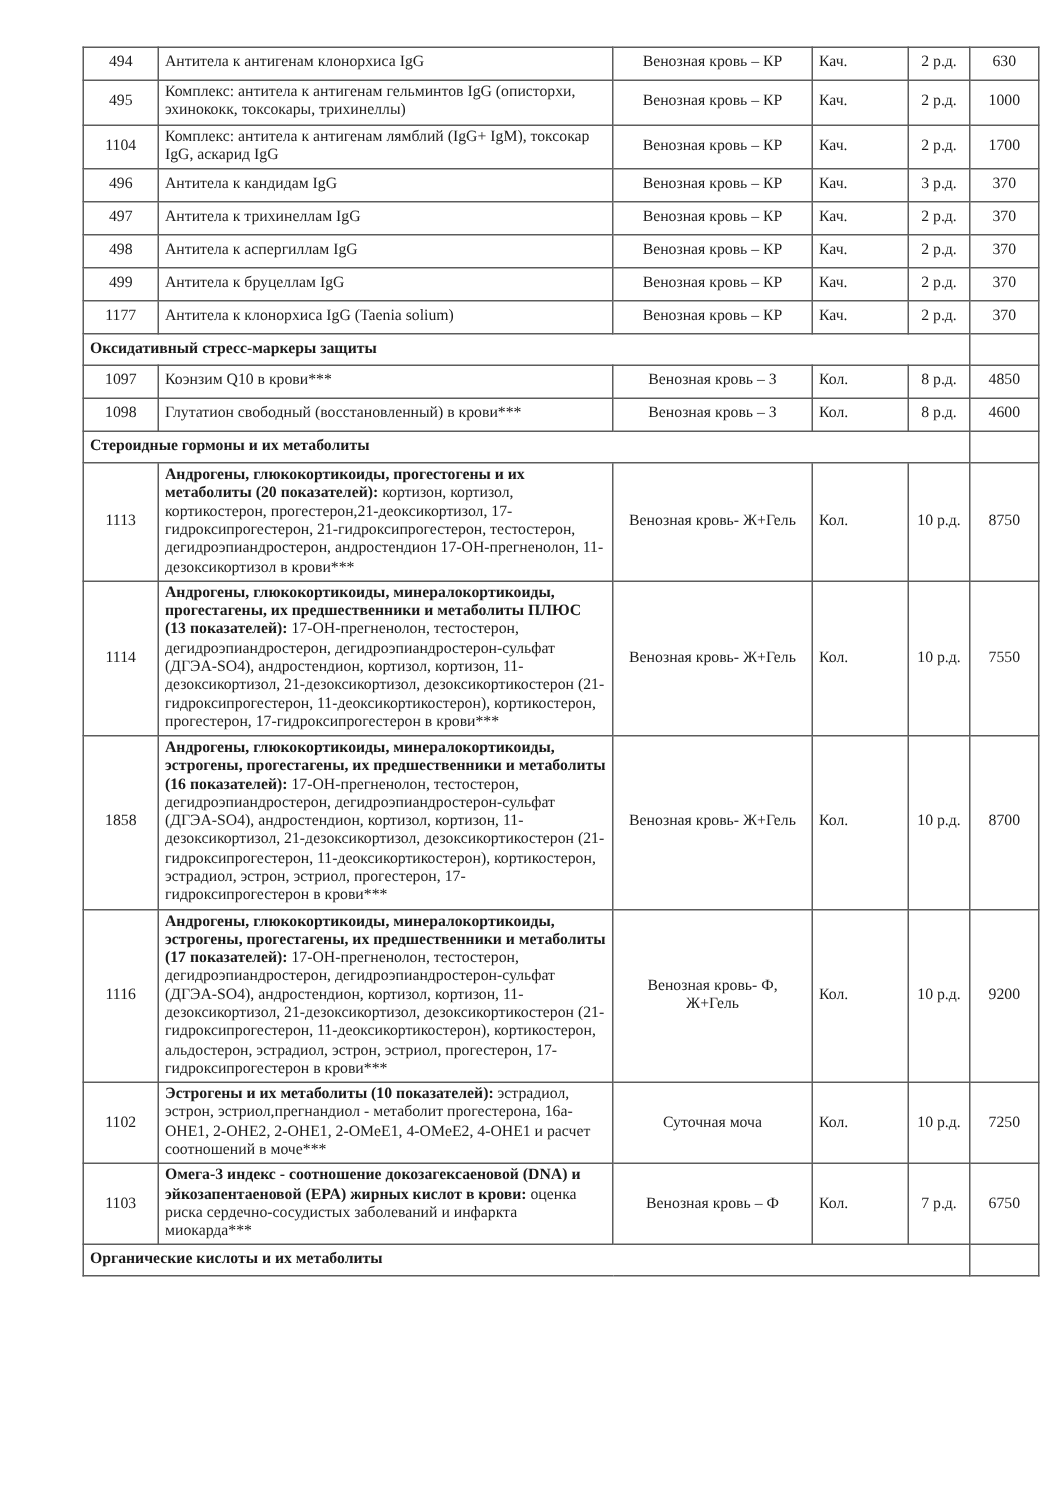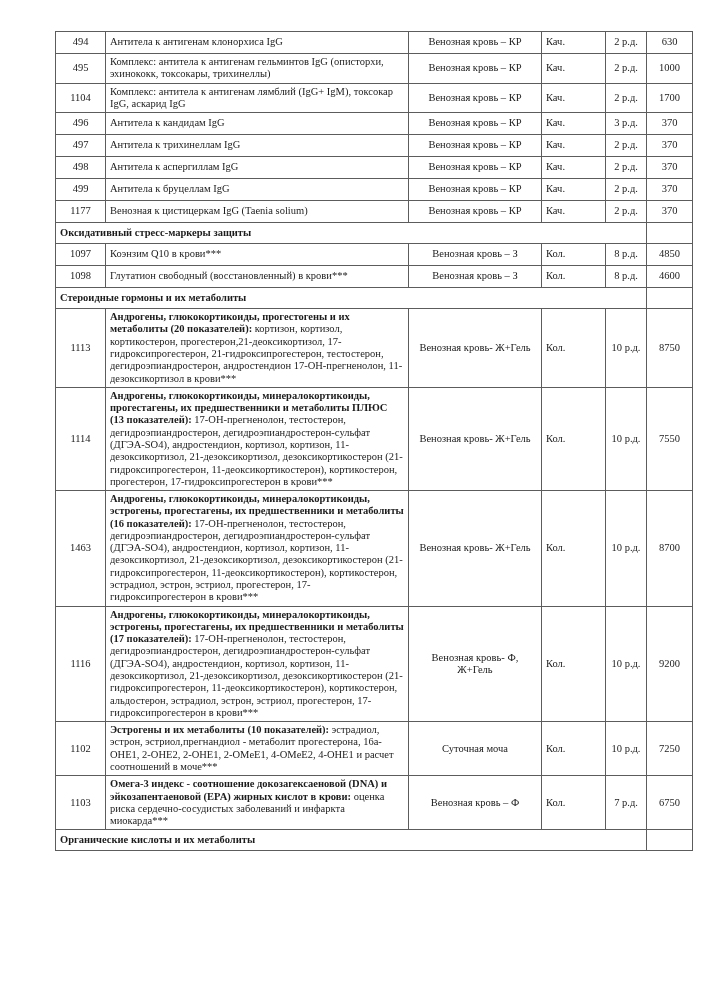--- a/index.html
+++ b/index.html
@@ -131,21 +131,21 @@
         <td class="code">499</td>
         <td class="name"><b></b><span>Антитела к бруцеллам  IgG</span></td>
         <td class="spec">Венозная кровь – КР</td>
         <td class="qual">Кач.</td>
         <td class="term">2 р.д.</td>
         <td class="price">370</td>
       </tr>
 
       <tr class="test-row">
         <td class="code">1177</td>
-        <td class="name"><b></b><span>Венозная к цистицеркам IgG (Taenia solium)</span></td>
+        <td class="name"><b></b><span>Антитела к клонорхиса IgG (Taenia solium)</span></td>
         <td class="spec">Венозная кровь – КР</td>
         <td class="qual">Кач.</td>
         <td class="term">2 р.д.</td>
         <td class="price">370</td>
       </tr>
 
 
       <tr class="subsection-row">
         <td class="subsection-label" colspan="5">Оксидативный стресс-маркеры защиты</td>
         <td class="price"></td>
@@ -186,21 +186,21 @@
       <tr class="test-row">
         <td class="code">1114</td>
         <td class="name"><b>Андрогены, глюкокортикоиды, минералокортикоиды, прогестагены, их предшественники и метаболиты ПЛЮС (13  показателей):</b><span> 17-ОН-прегненолон, тестостерон, дегидроэпиандростерон, дегидроэпиандростерон-сульфат (ДГЭА-SO4), андростендион, кортизол, кортизон, 11-дезоксикортизол, 21-дезоксикортизол, дезоксикортикостерон (21-гидроксипрогестерон, 11-деоксикортикостерон), кортикостерон, прогестерон, 17-гидроксипрогестерон в крови***</span></td>
         <td class="spec">Венозная кровь- Ж+Гель</td>
         <td class="qual">Кол.</td>
         <td class="term">10 р.д.</td>
         <td class="price">7550</td>
       </tr>
 
       <tr class="test-row">
-        <td class="code">1463</td>
+        <td class="code">1858</td>
         <td class="name"><b>Андрогены, глюкокортикоиды, минералокортикоиды, эстрогены, прогестагены, их предшественники и метаболиты (16 показателей):</b><span> 17-ОН-прегненолон, тестостерон, дегидроэпиандростерон, дегидроэпиандростерон-сульфат (ДГЭА-SO4), андростендион, кортизол, кортизон, 11-дезоксикортизол, 21-дезоксикортизол, дезоксикортикостерон (21-гидроксипрогестерон, 11-деоксикортикостерон), кортикостерон, эстрадиол, эстрон, эстриол, прогестерон, 17-гидроксипрогестерон в крови***</span></td>
         <td class="spec">Венозная кровь- Ж+Гель</td>
         <td class="qual">Кол.</td>
         <td class="term">10 р.д.</td>
         <td class="price">8700</td>
       </tr>
 
       <tr class="test-row">
         <td class="code">1116</td>
         <td class="name"><b>Андрогены, глюкокортикоиды, минералокортикоиды, эстрогены, прогестагены, их предшественники и метаболиты (17 показателей):</b><span> 17-ОН-прегненолон, тестостерон, дегидроэпиандростерон, дегидроэпиандростерон-сульфат (ДГЭА-SO4), андростендион, кортизол, кортизон, 11-дезоксикортизол, 21-дезоксикортизол, дезоксикортикостерон (21-гидроксипрогестерон, 11-деоксикортикостерон), кортикостерон, альдостерон, эстрадиол, эстрон, эстриол, прогестерон, 17-гидроксипрогестерон в крови***</span></td>

